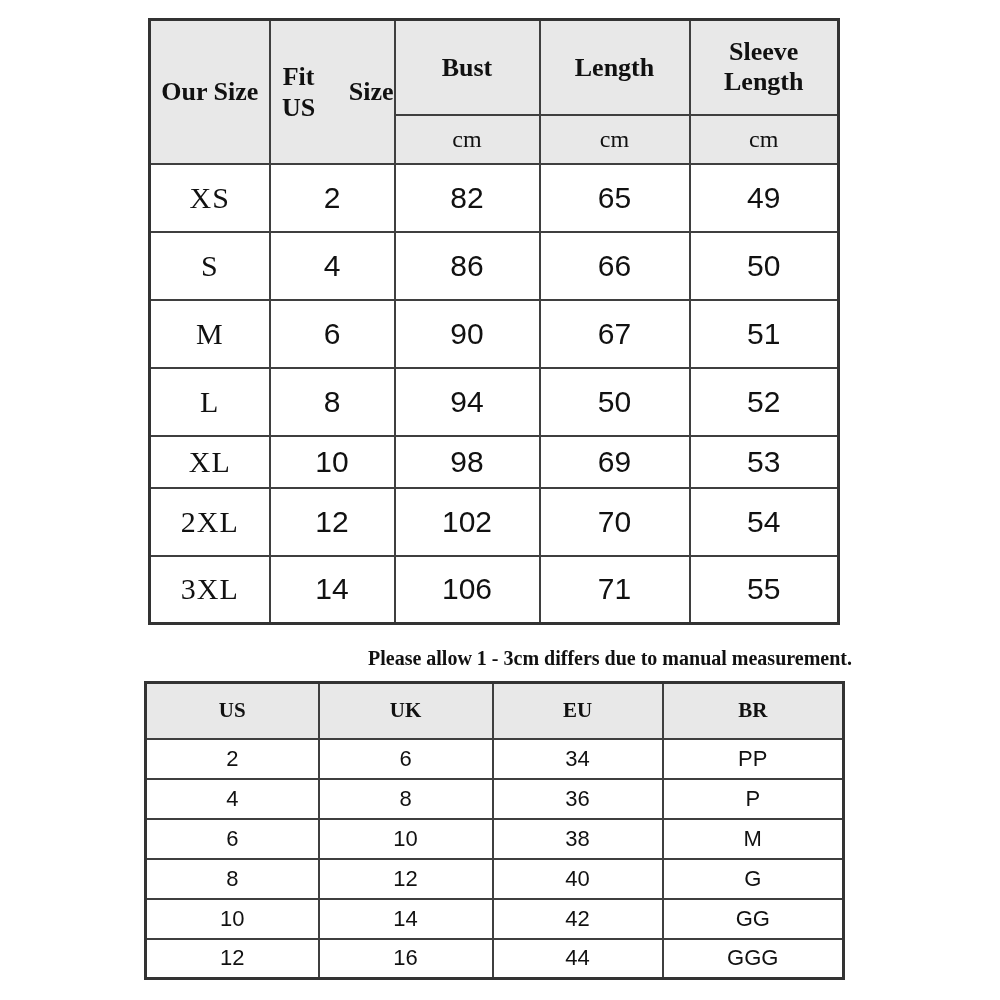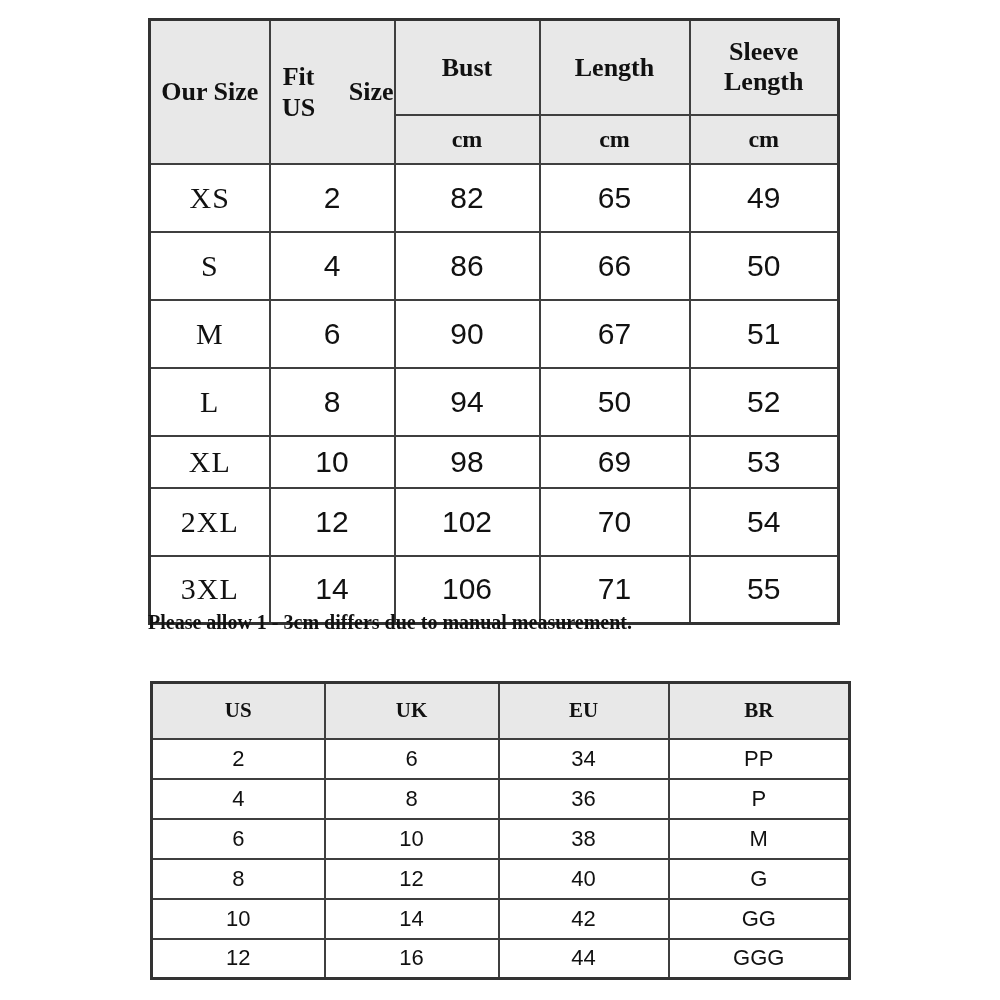--- a/index.html
+++ b/index.html
@@ -39,21 +39,21 @@
     border: 3px solid #333333;
   }
   #size-table td.hd {
     background: #e8e8e8;
     font-weight: bold;
     font-size: 26px;
     line-height: 1.2;
   }
   #size-table td.hd-unit {
     background: #e8e8e8;
-    font-weight: bold;
+    font-weight: normal;
     font-size: 24px;
     margin-left: 9px;
   }
   .two-line {
     display: flex;
     flex-direction: row;
     align-items: center;
     justify-content: center;
     gap: 22px;
   }
@@ -64,33 +64,33 @@
   }
   #size-table td.num {
     font-family: "Liberation Sans", sans-serif;
     font-size: 30px;
   }
 
   
   #note {
     position: absolute;
     left: 148px;
-    top: 608px;
+    top: 644px;
     width: 704px;
     height: 28px;
     line-height: 28px;
-    text-align: left;
+    text-align: right;
     font-weight: bold;
     font-size: 20px;
     font-family: "Liberation Serif", serif;
   }
 
   
   #conv-table {
-    left: 150px;
+    left: 144px;
     top: 681px;
     width: 698px;
     border: 3px solid #333333;
   }
   #conv-table td.hd2 {
     background: #e8e8e8;
     font-weight: bold;
     font-size: 21px;
   }
   #conv-table td.num2 {

